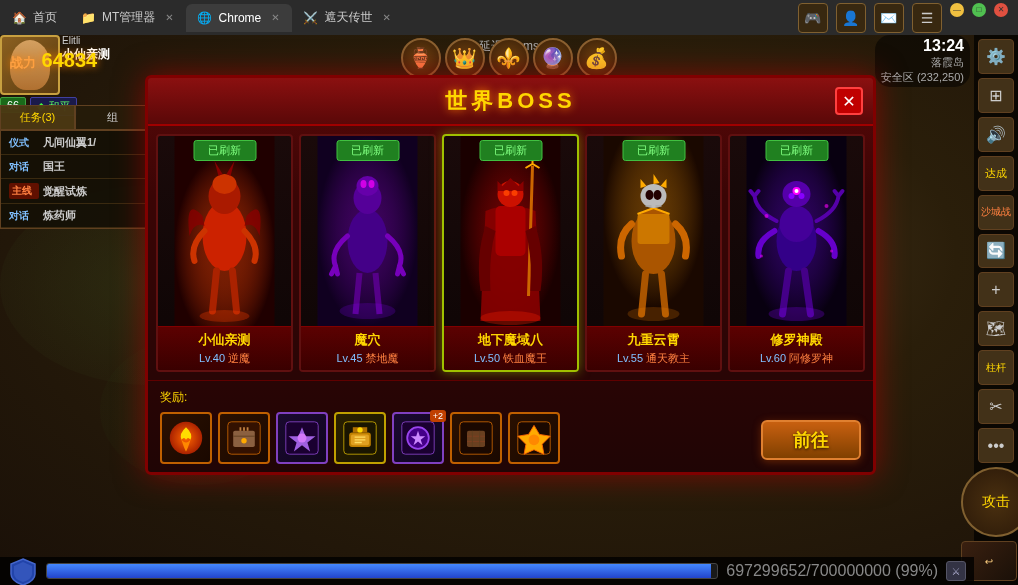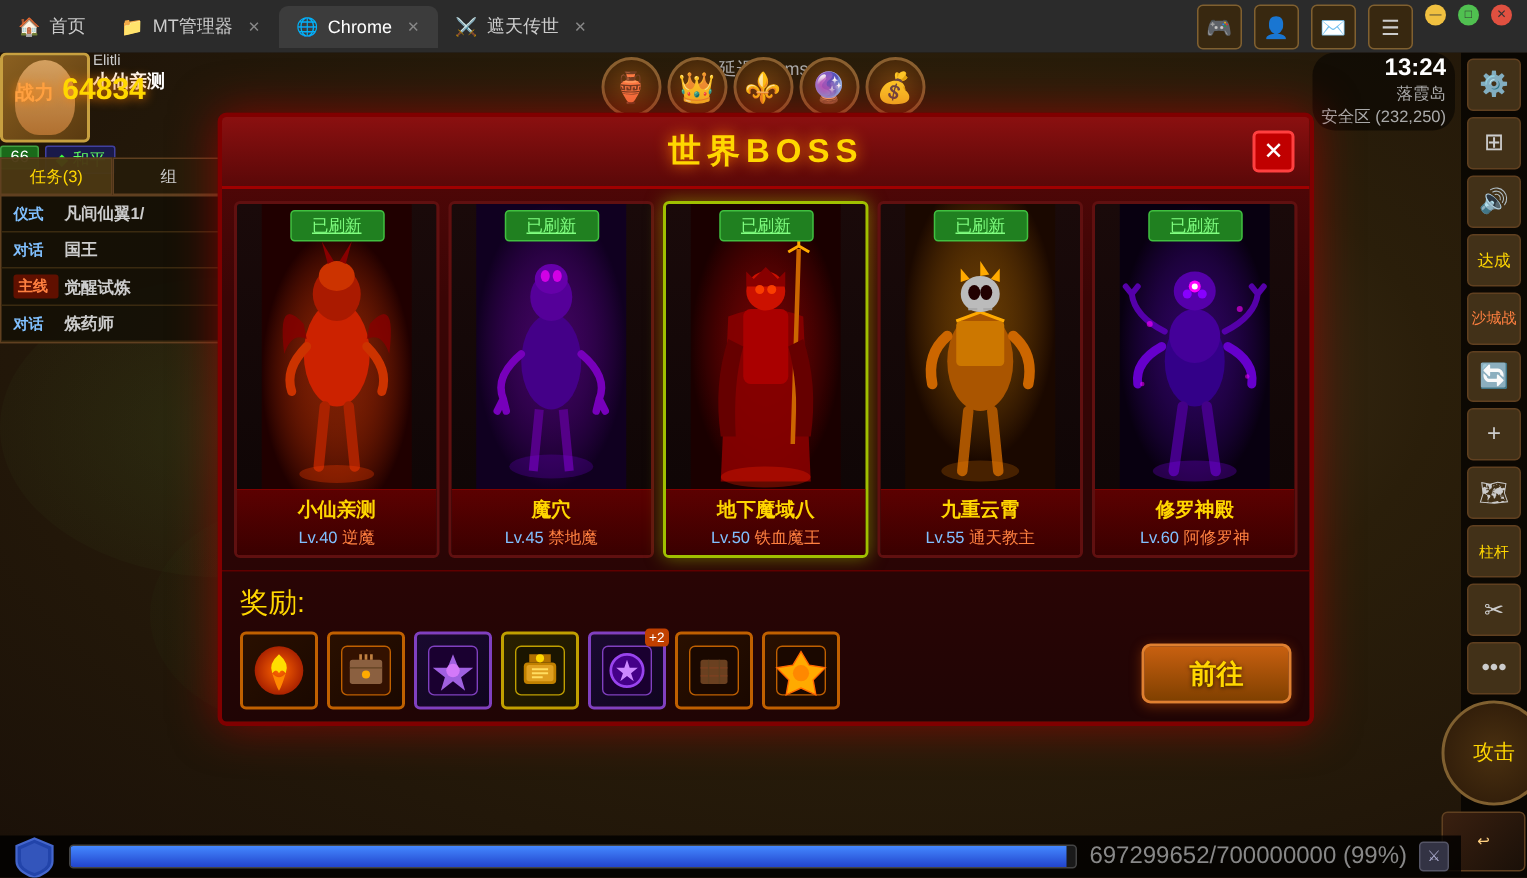--- a/index.html
+++ b/index.html
@@ -275,21 +275,20 @@
       top: 4px; left: 50%;
       transform: translateX(-50%);
       background: #208020;
       color: #80ff80;
       font-size: 11px;
       padding: 2px 14px;
       border-radius: 3px;
       border: 1px solid #40c040;
       z-index: 10;
       white-space: nowrap;
-      text-decoration: underline;
     }
 
     .boss-image-area {
       width: 100%;
       height: 190px;
       position: relative;
       overflow: hidden;
     }
 
     .boss-name-bar {
@@ -311,21 +310,21 @@
     .boss-level { color: #80c0ff; }
     .boss-type { color: #ff8040; }
 
     
     .rewards-section {
       padding: 8px 12px;
       border-top: 1px solid #600000;
     }
     .rewards-label {
       color: #ffd700;
-      font-size: 19px;
+      font-size: 12px;
       margin-bottom: 6px;
     }
     .rewards-items {
       display: flex;
       gap: 6px;
       align-items: center;
       flex-wrap: wrap;
     }
     .reward-item {
       width: 52px; height: 52px;

